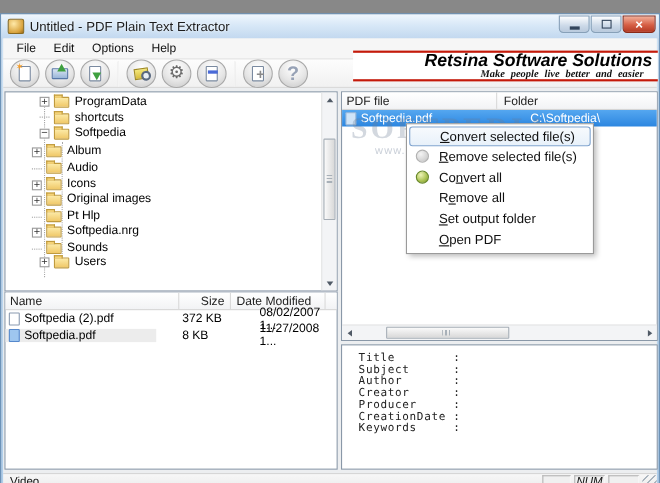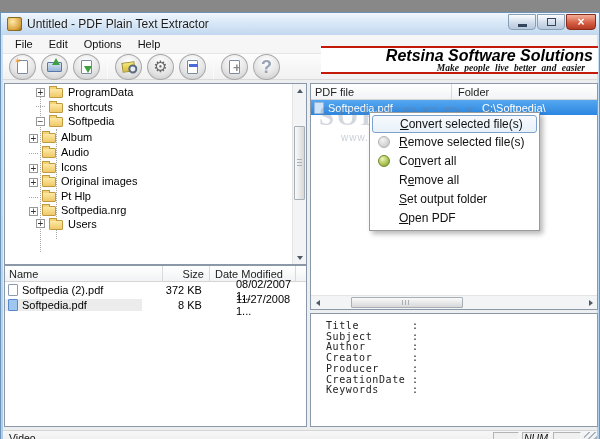--- a/index.html
+++ b/index.html
@@ -90,21 +90,21 @@
 
   
   .lheader{display:flex;height:16px;background:linear-gradient(#ffffff,#f2f3f5);border-bottom:1px solid #d5d5d5;font-size:11px;color:#222;}
   .hcell{padding:1px 4px;border-right:1px solid #d9d9d9;line-height:14px;}
   .lrow{display:flex;height:15px;align-items:center;font-size:11px;color:#000;gap:24px;}
   .doc-ic{width:10px;height:12px;border:1px solid #8a9ab0;background:#fff;margin:0 4px 0 3px;flex:0 0 auto;border-radius:1px;}
   .doc-ic.blue{background:#9ec6ef;border-color:#5588cc;}
 
   .filebox{left:1px;top:185px;width:303px;height:162px;}
   .fl-name{width:158px;display:flex;align-items:center;}
-  .fl-size{width:47px;text-align:right;padding-right:5px;}
+  .fl-size{width:47px;padding-right:5px;}
   .fl-date{width:86px;padding-left:5px;}
   .fl-sel{background:#ececec;}
 
   .pdfbox{left:307px;top:3px;width:288px;height:227px;}
   .pf-file{width:141px;display:flex;align-items:center;}
   .pf-folder{flex:1;padding-left:6px;}
   .selrow{background:linear-gradient(#55a7f0,#2c86e0);color:#fff;}
   .selrow .doc-ic{background:#cfe4f8;border-color:#9ab8d8;}
 
   .metabox{left:307px;top:233px;width:288px;height:114px;padding:7px 0 0 15px;}
@@ -249,20 +249,25 @@
           <div class="trow lvl2">
             <span class="expand none"></span>
             <span class="folder"></span>
             <span>Pt Hlp</span>
           </div>
           <div class="trow lvl2">
             <span class="expand plus"></span>
             <span class="folder"></span>
             <span>Softpedia.nrg</span>
           </div>
+          <div class="trow lvl2">
+            <span class="expand none"></span>
+            <span class="folder"></span>
+            <span>Sounds</span>
+          </div>
           <div class="trow lvl1">
             <span class="expand plus"></span>
             <span class="folder"></span>
             <span>Users</span>
           </div>
         </div>
         <div class="vscroll">
           <span class="sb-btn sb-up">
               <span class="tri-up"></span>
             </span>

